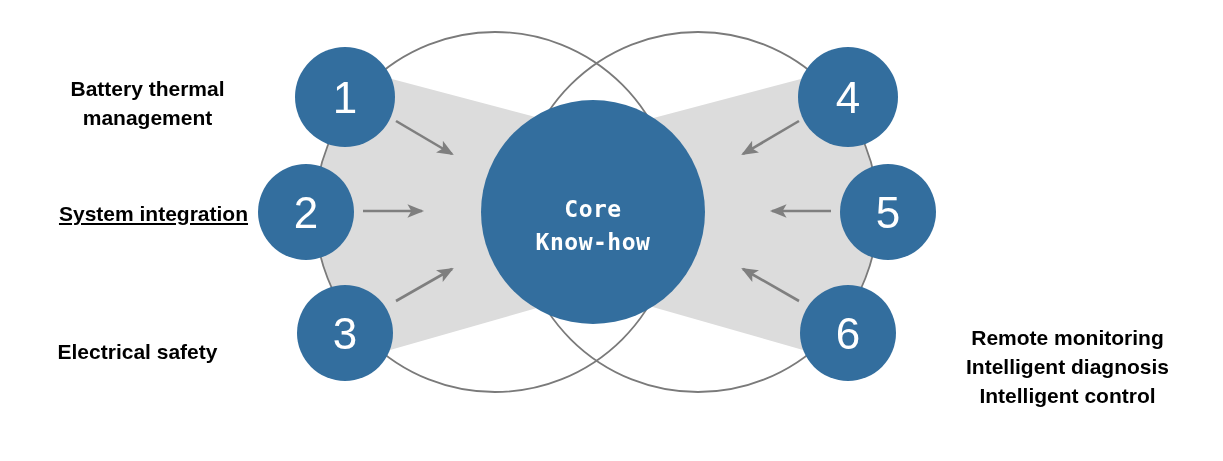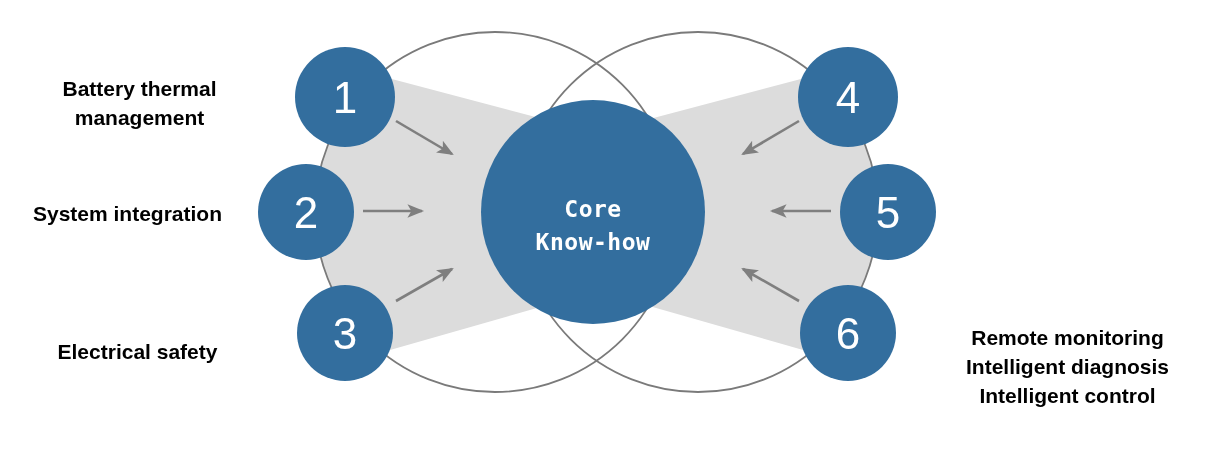--- a/index.html
+++ b/index.html
@@ -118,24 +118,24 @@
     <g>
       <circle cx="888" cy="212" r="48" fill="#336e9e"></circle>
       <text class="node-num" x="888" y="228" text-anchor="middle">5</text>
     </g>
     <g>
       <circle cx="848" cy="333" r="48" fill="#336e9e"></circle>
       <text class="node-num" x="848" y="349" text-anchor="middle">6</text>
     </g>
   </svg>
 
-  <div class="label-text label-left" style="left:22px; top:74px; width:235px;">Battery thermal
+  <div class="label-text label-left" style="left:30px; top:74px; width:235px;">Battery thermal
 management</div>
 
-  <div class="label-text label-left" style="left:10px; top:199px; width:235px;">System integration</div>
+  <div class="label-text label-left" style="left:36px; top:199px; width:235px;text-decoration:underline;">System integration</div>
 
   <div class="label-text label-left" style="left:20px; top:337px; width:235px;">Electrical safety</div>
 
 
 
   <div class="label-text label-right" style="left:940px; top:323px; width:255px;">Remote monitoring
 Intelligent diagnosis
 Intelligent control</div>
 
 </div>

